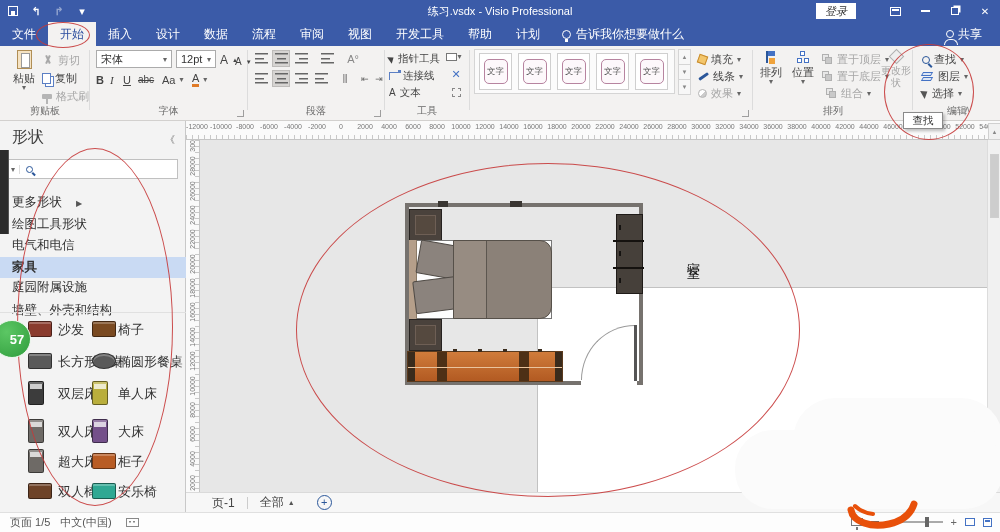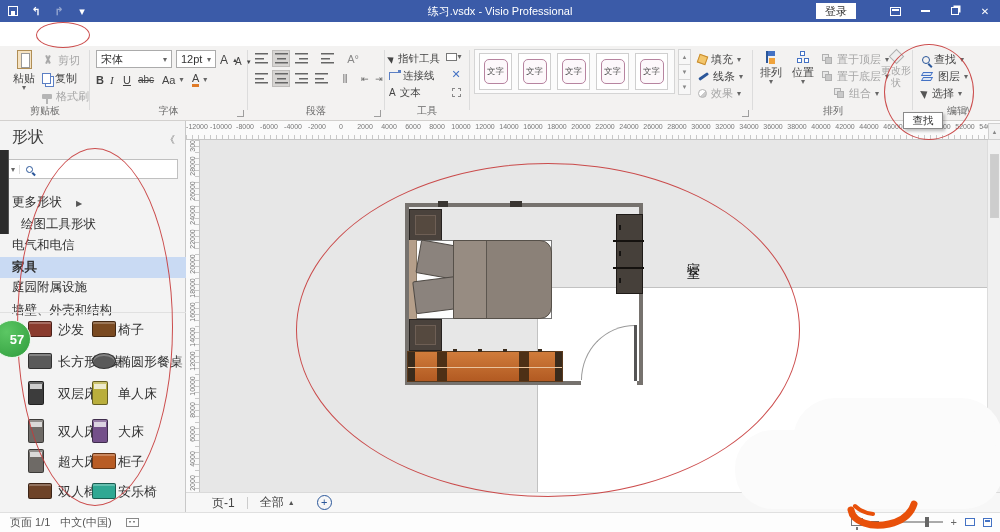--- a/index.html
+++ b/index.html
@@ -10,21 +10,21 @@
   
   .titlebar{position:absolute;left:0;top:0;width:1000px;height:22px;background:#3b5ba8;color:#fff;}
   .qat{position:absolute;left:6px;top:0;height:22px;display:flex;align-items:center;gap:9px;}
   .qat .qi{width:14px;height:14px;display:flex;align-items:center;justify-content:center;font-size:11px;color:#fff;}
   .ic-save{width:10px;height:10px;border:1.2px solid #fff;position:relative;}
   .ic-save:after{content:"";position:absolute;left:2px;top:4px;width:4px;height:4px;background:#fff;}
   .ic-undo{font-size:11px;font-weight:bold;}
   .dim{opacity:.45;}
   .title-text{position:absolute;left:0;right:0;top:0;height:22px;line-height:22px;text-align:center;font-size:11px;color:#fff;}
   .tb-right{position:absolute;right:0;top:0;height:22px;display:flex;align-items:center;}
-  .login-btn{height:16px;padding:0 9px;background:#fff;color:#333;font-size:11px;line-height:16px;margin-right:24px;}
+  .login-btn{height:16px;padding:0 9px;background:#fff;color:#333;font-size:11px;line-height:16px;margin-right:24px;font-style:italic;}
   .winbtn{width:30px;height:22px;display:flex;align-items:center;justify-content:center;color:#fff;font-size:10px;}
   .ic-ribbonopt{width:11px;height:9px;border:1px solid #fff;position:relative;}
   .ic-ribbonopt:after{content:"";position:absolute;left:1px;top:1px;width:7px;height:2px;background:#fff;}
   .ic-min{width:9px;height:1.4px;background:#fff;}
   .ic-restore{width:8px;height:8px;border:1px solid #fff;box-shadow:2px -2px 0 -0.5px #fff;}
 
   
   .tabrow{position:absolute;left:0;top:22px;width:1000px;height:24px;background:#3b5ba8;display:flex;align-items:flex-end;}
   .tab{height:24px;line-height:24px;padding:0 12px;font-size:12px;color:#fff;cursor:default;}
   .tab.active{background:#f3f2f1;color:#2b4d9e;}
@@ -217,20 +217,39 @@
       <span class="winbtn">
           <span class="ic-min"></span>
         </span>
       <span class="winbtn">
           <span class="ic-restore"></span>
         </span>
       <span class="winbtn">✕</span>
     </div>
   </div>
 
+  <div class="tabrow">
+    <div style="display:flex">
+        <div class="tab">文件</div>
+        <div class="tab active">开始</div>
+        <div class="tab">插入</div>
+        <div class="tab">设计</div>
+        <div class="tab">数据</div>
+        <div class="tab">流程</div>
+        <div class="tab">审阅</div>
+        <div class="tab">视图</div>
+        <div class="tab">开发工具</div>
+        <div class="tab">帮助</div>
+        <div class="tab">计划</div>
+      </div>
+    <div class="tellme">
+      <span class="ic-bulb"></span>
+      <span>告诉我你想要做什么</span>
+    </div>
+  </div>
   <div class="share">
     <span class="ic-person"></span>
     <span>共享</span>
   </div>
 
   <div class="ribbon">
     <div class="gdiv" style="left:89px"></div>
       <div class="gdiv" style="left:247px"></div>
     <div class="gdiv" style="left:384px"></div>
       <div class="gdiv" style="left:469px"></div>
@@ -421,21 +440,21 @@
           <span class="caret">▾</span>
       </div>
       <div class="sbtn gray" style="left:68px;top:22px">
         <span class="ic-sq2">
             <i></i>
             <i></i>
           </span>
         <span>置于底层</span>
           <span class="caret">▾</span>
       </div>
-      <div class="sbtn gray" style="left:80px;top:39px">
+      <div class="sbtn gray" style="left:72px;top:39px">
         <span class="ic-sq2">
             <i></i>
             <i></i>
           </span>
         <span>组合</span>
           <span class="caret">▾</span>
       </div>
       <div class="bigbtn" style="left:126px;top:5px;width:32px;color:#a6a6a6">
         <span class="ic-diamond"></span>
         <span class="lbl" style="font-size:10px">更改形状</span>
@@ -471,21 +490,21 @@
 
   <div class="sidebar">
     <div class="sb-title">形状</div>
     <div class="sb-collapse">《</div>
     <div class="sb-search">
       <span class="dd">▾</span>
       <span class="mag"></span>
     </div>
     <div>
         <div class="cat" style="top: 71px;"><span>更多形状</span><span class="exp">▶</span></div>
-        <div class="cat" style="top: 92.5px; margin-left: 9px;"><span>绘图工具形状</span></div>
+        <div class="cat" style="top: 92.5px;"><span>绘图工具形状</span></div>
         <div class="cat" style="top: 114px;"><span>电气和电信</span></div>
         <div class="cat sel" style="top: 135.5px;"><span>家具</span></div>
         <div class="cat" style="top: 157px; font-family: Liberation Mono, monospace;"><span>庭园附属设施</span></div>
         <div class="cat" style="top: 178.5px;"><span>墙壁、外壳和结构</span></div>
       </div>
     <div style="position:absolute;left:0;top:191px;width:186px;height:1px;background:#e0e0e0"></div>
     <div>
         <div>
           <div class="sticon" style="left: 28px; top: 200px; background: rgb(138, 59, 46);"></div>
           <div class="stlabel" style="left: 58px; top: 202px;">沙发</div>
@@ -639,21 +658,21 @@
     <div class="pt">页-1</div>
     <div class="sep"></div>
     <div class="all">
       <span>全部</span>
       <span class="car">▲</span>
     </div>
     <div class="addpage">+</div>
   </div>
 
   <div class="statusbar">
-    <span class="sl">页面 1/1</span>
+    <span class="sl">页面 1/5</span>
     <span class="sl">中文(中国)</span>
     <span class="ic-kbd"></span>
   </div>
   <div class="statusright">
     <span class="ic-present"></span>
     <span class="zminus"></span>
     <span class="ztrack">
         <span class="zthumb"></span>
       </span>
     <span class="zplus">+</span>

